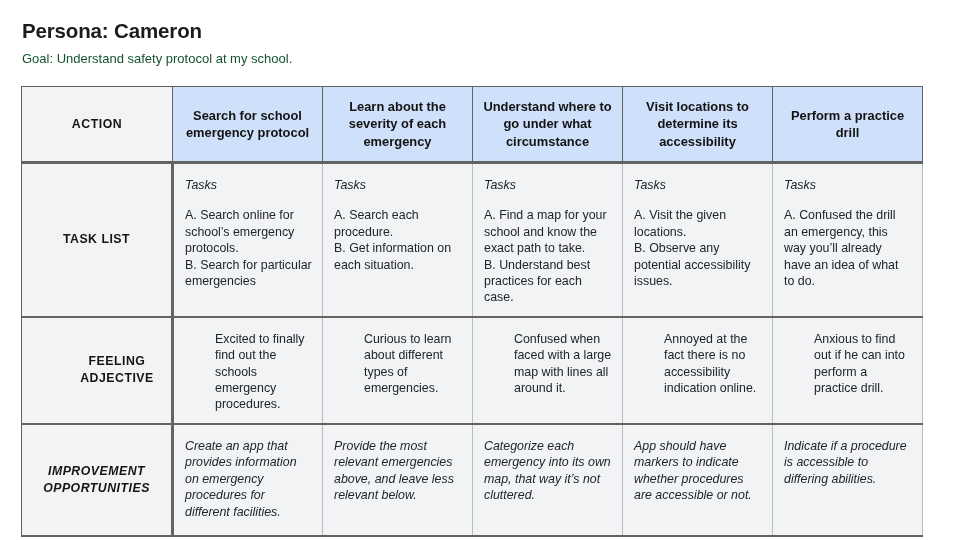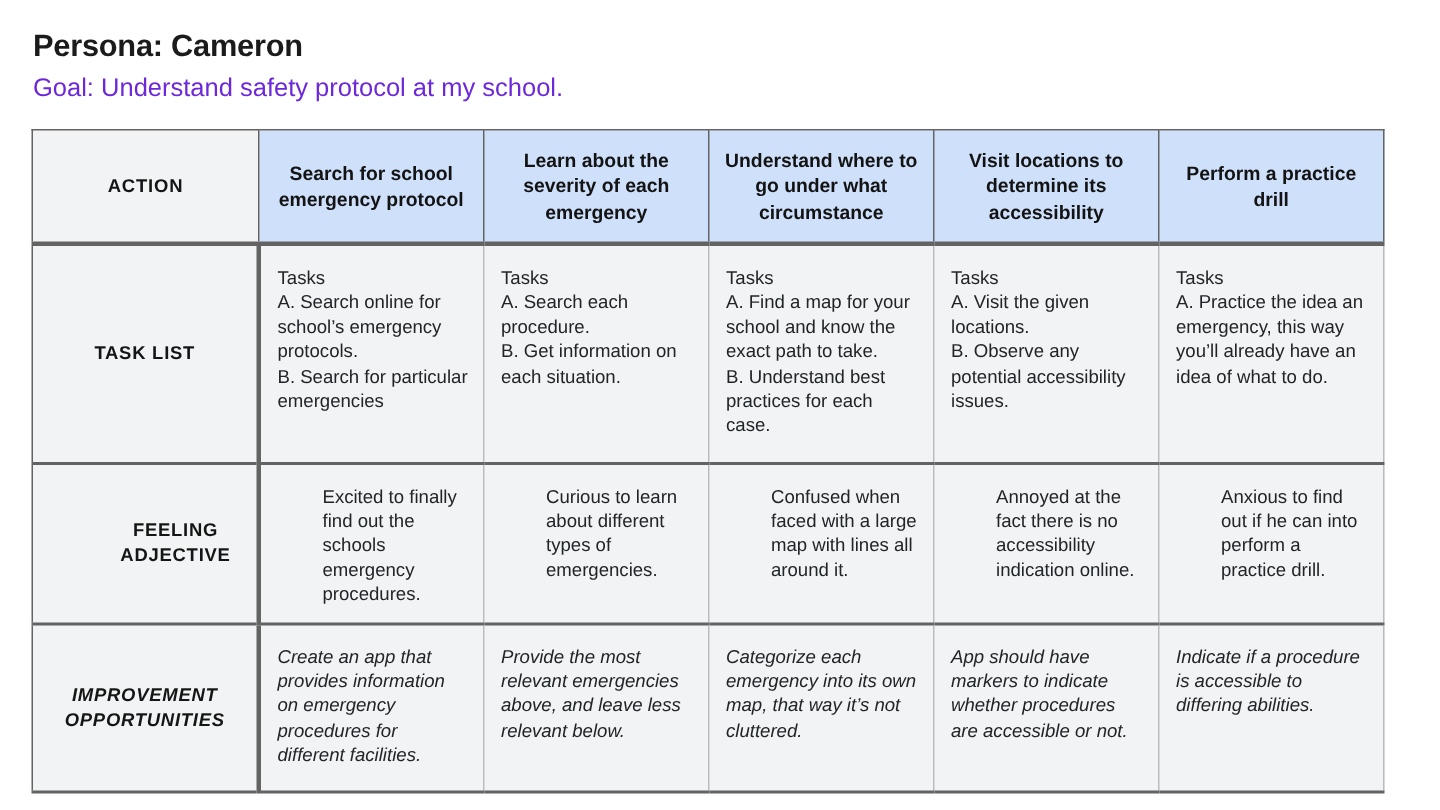--- a/index.html
+++ b/index.html
@@ -31,23 +31,23 @@
     font-size: 20.5px;
     font-weight: bold;
     color: #1b1b1b;
     letter-spacing: -0.15px;
     line-height: 26px;
     margin: 0;
     white-space: nowrap;
   }
 
   .persona-goal {
-    font-size: 17px;
+    font-size: 13px;
     font-weight: normal;
-    color: #6d28d9;
+    color: #14532d;
     line-height: 18px;
     margin: 6px 0 0 0;
     white-space: nowrap;
   }
 
   
   .journey-table {
     position: absolute;
     left: 21px;
     top: 86px;
@@ -123,20 +123,22 @@
     border-top: 2px solid #636363;
     border-bottom: 2px solid #636363;
   }
 
   tr.row-tasklist td { height: 146px; }
   tr.row-feeling  td { height: 104px; padding-left: 41px; }
   tr.row-improve  td { height: 112px; font-style: italic; }
 
   .cell-heading {
     display: block;
+    margin-bottom: 14px;
+    font-style: italic;
   }
 
   .cell-text { white-space: pre-line; }
 </style>
 </head>
 <body>
 
 <div class="page">
 
   <div class="header-block">
@@ -189,21 +191,21 @@
         </td>
 
         <td class="cell">
           <span class="cell-heading">Tasks</span>
           <span class="cell-text">A. Visit the given locations.
 B. Observe any potential accessibility issues.</span>
         </td>
 
         <td class="cell">
           <span class="cell-heading">Tasks</span>
-          <span class="cell-text">A. Practice the idea an emergency, this way you’ll already have an idea of what to do.</span>
+          <span class="cell-text">A. Confused the drill an emergency, this way you’ll already have an idea of what to do.</span>
         </td>
       </tr>
 
       <tr class="body-row row-feeling">
         <td class="row-label">FEELING ADJECTIVE</td>
 
         <td class="cell">
           <span class="cell-text">Excited to finally find out the schools emergency procedures.</span>
         </td>
         <td class="cell">

